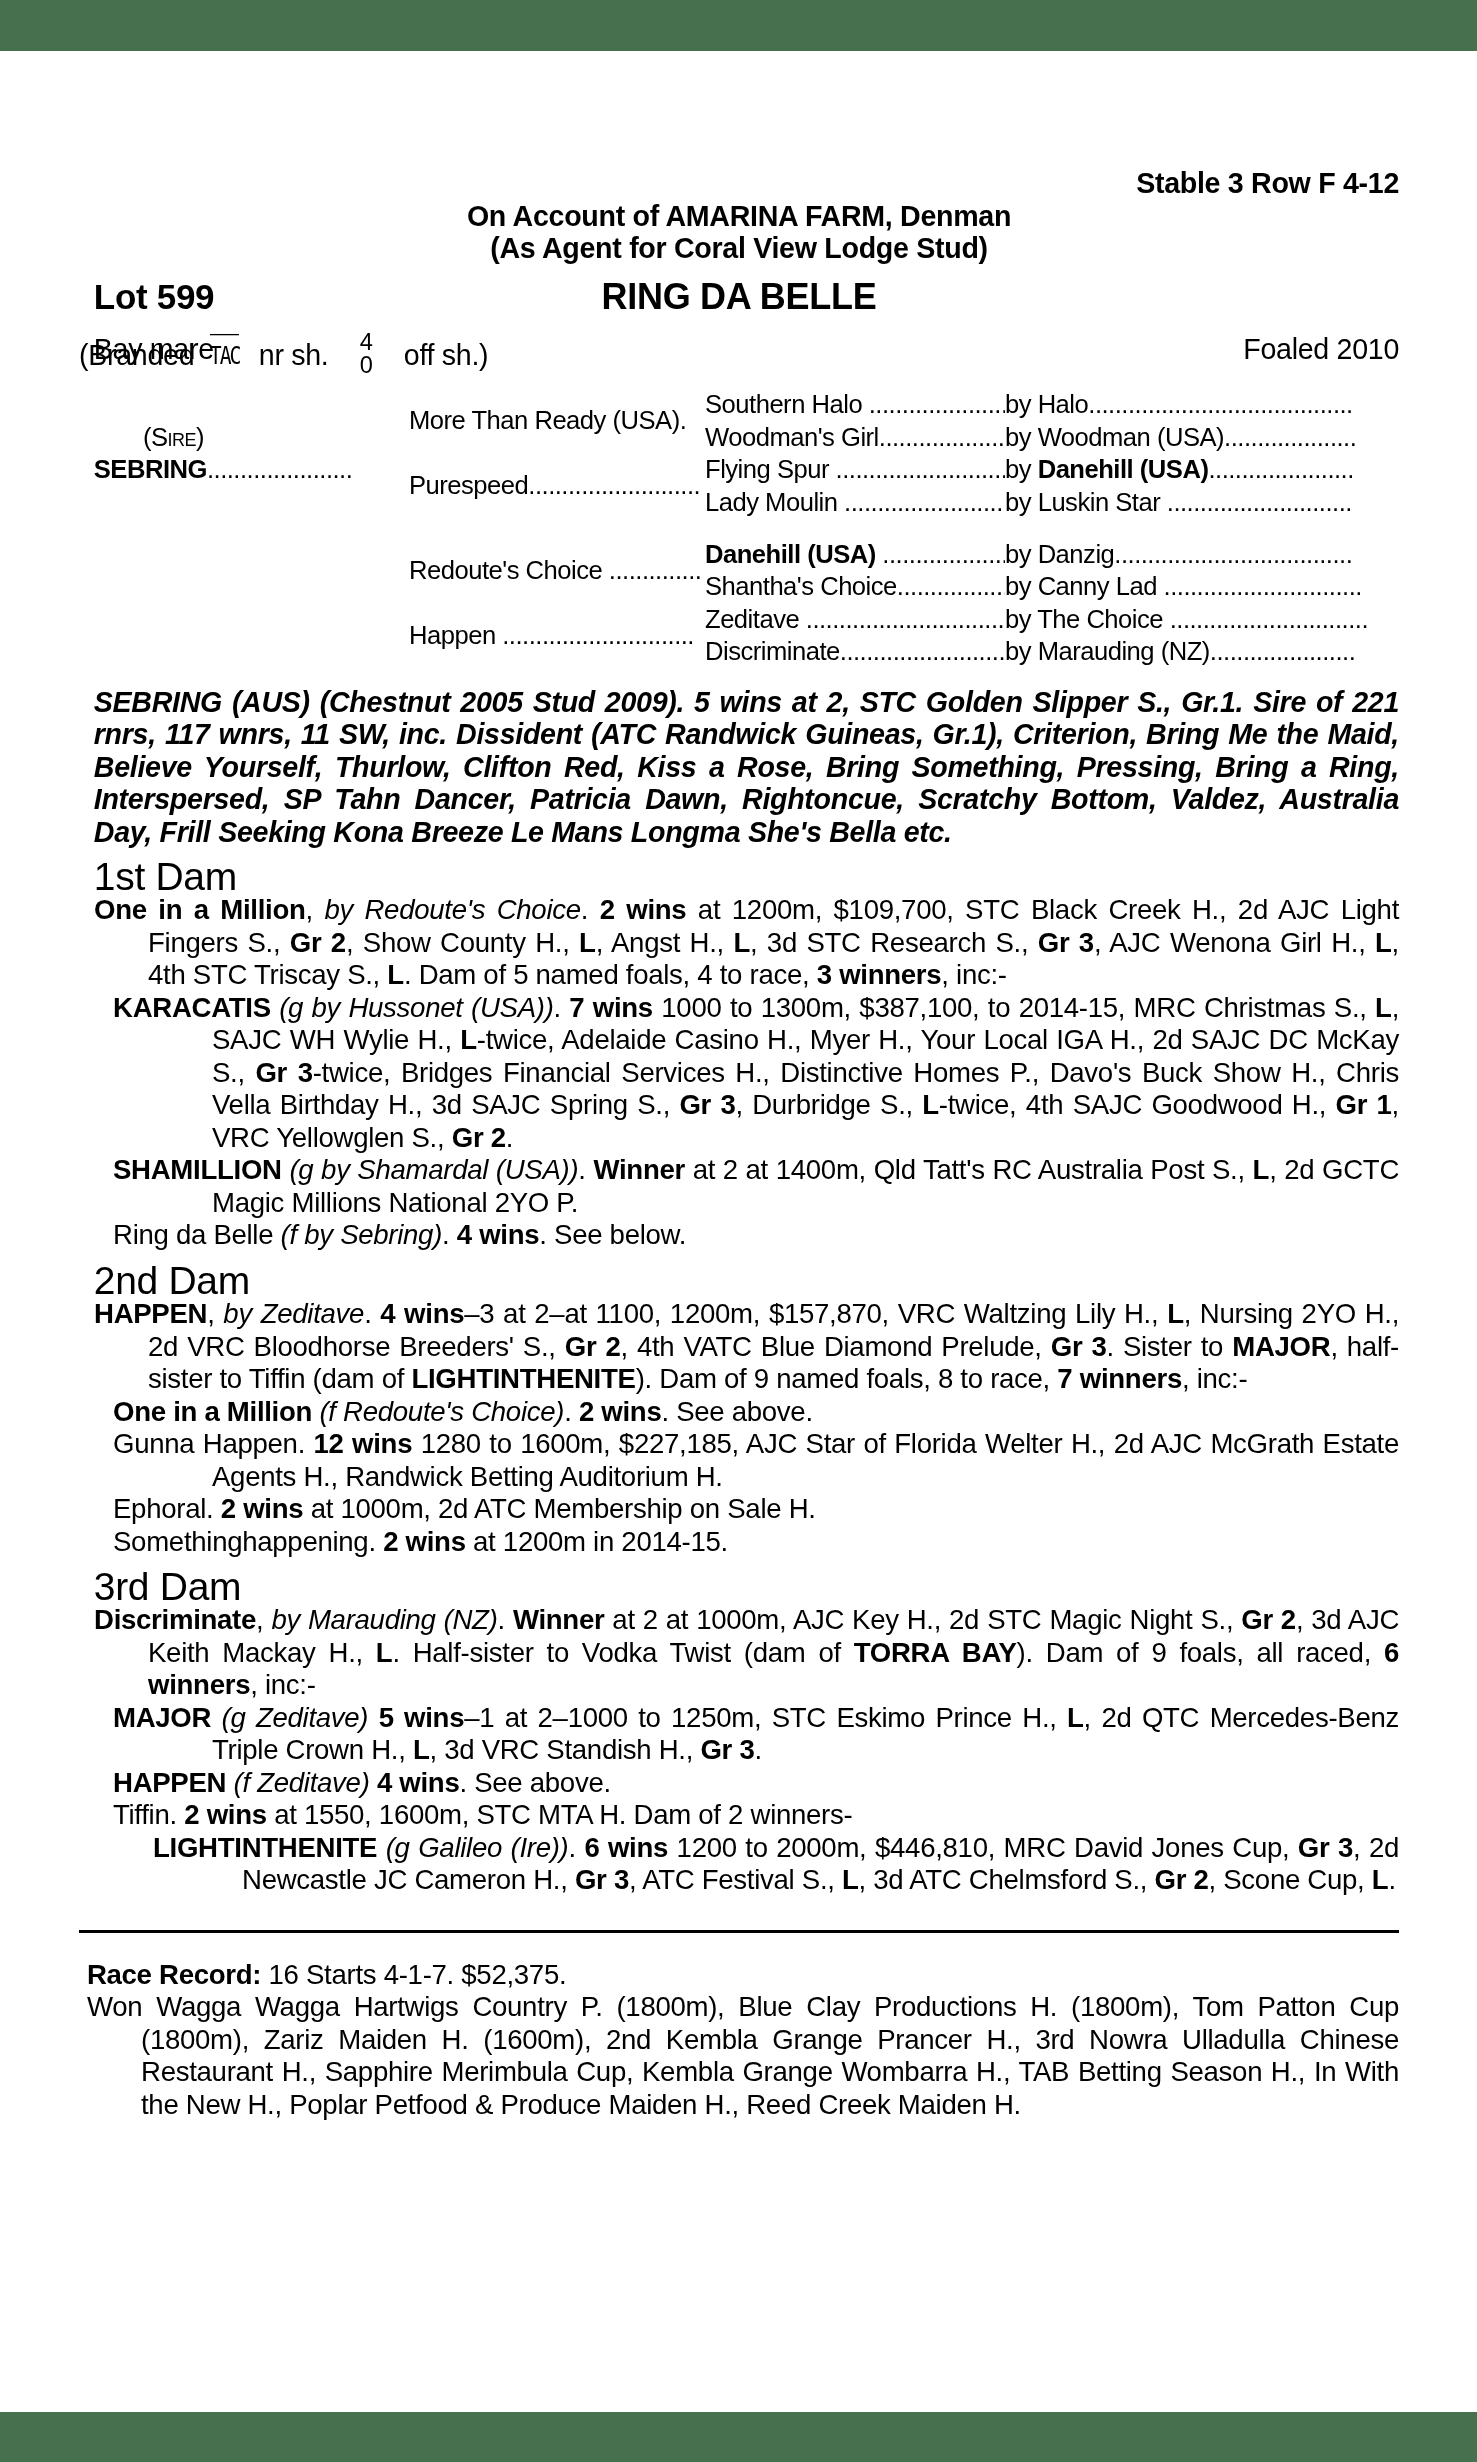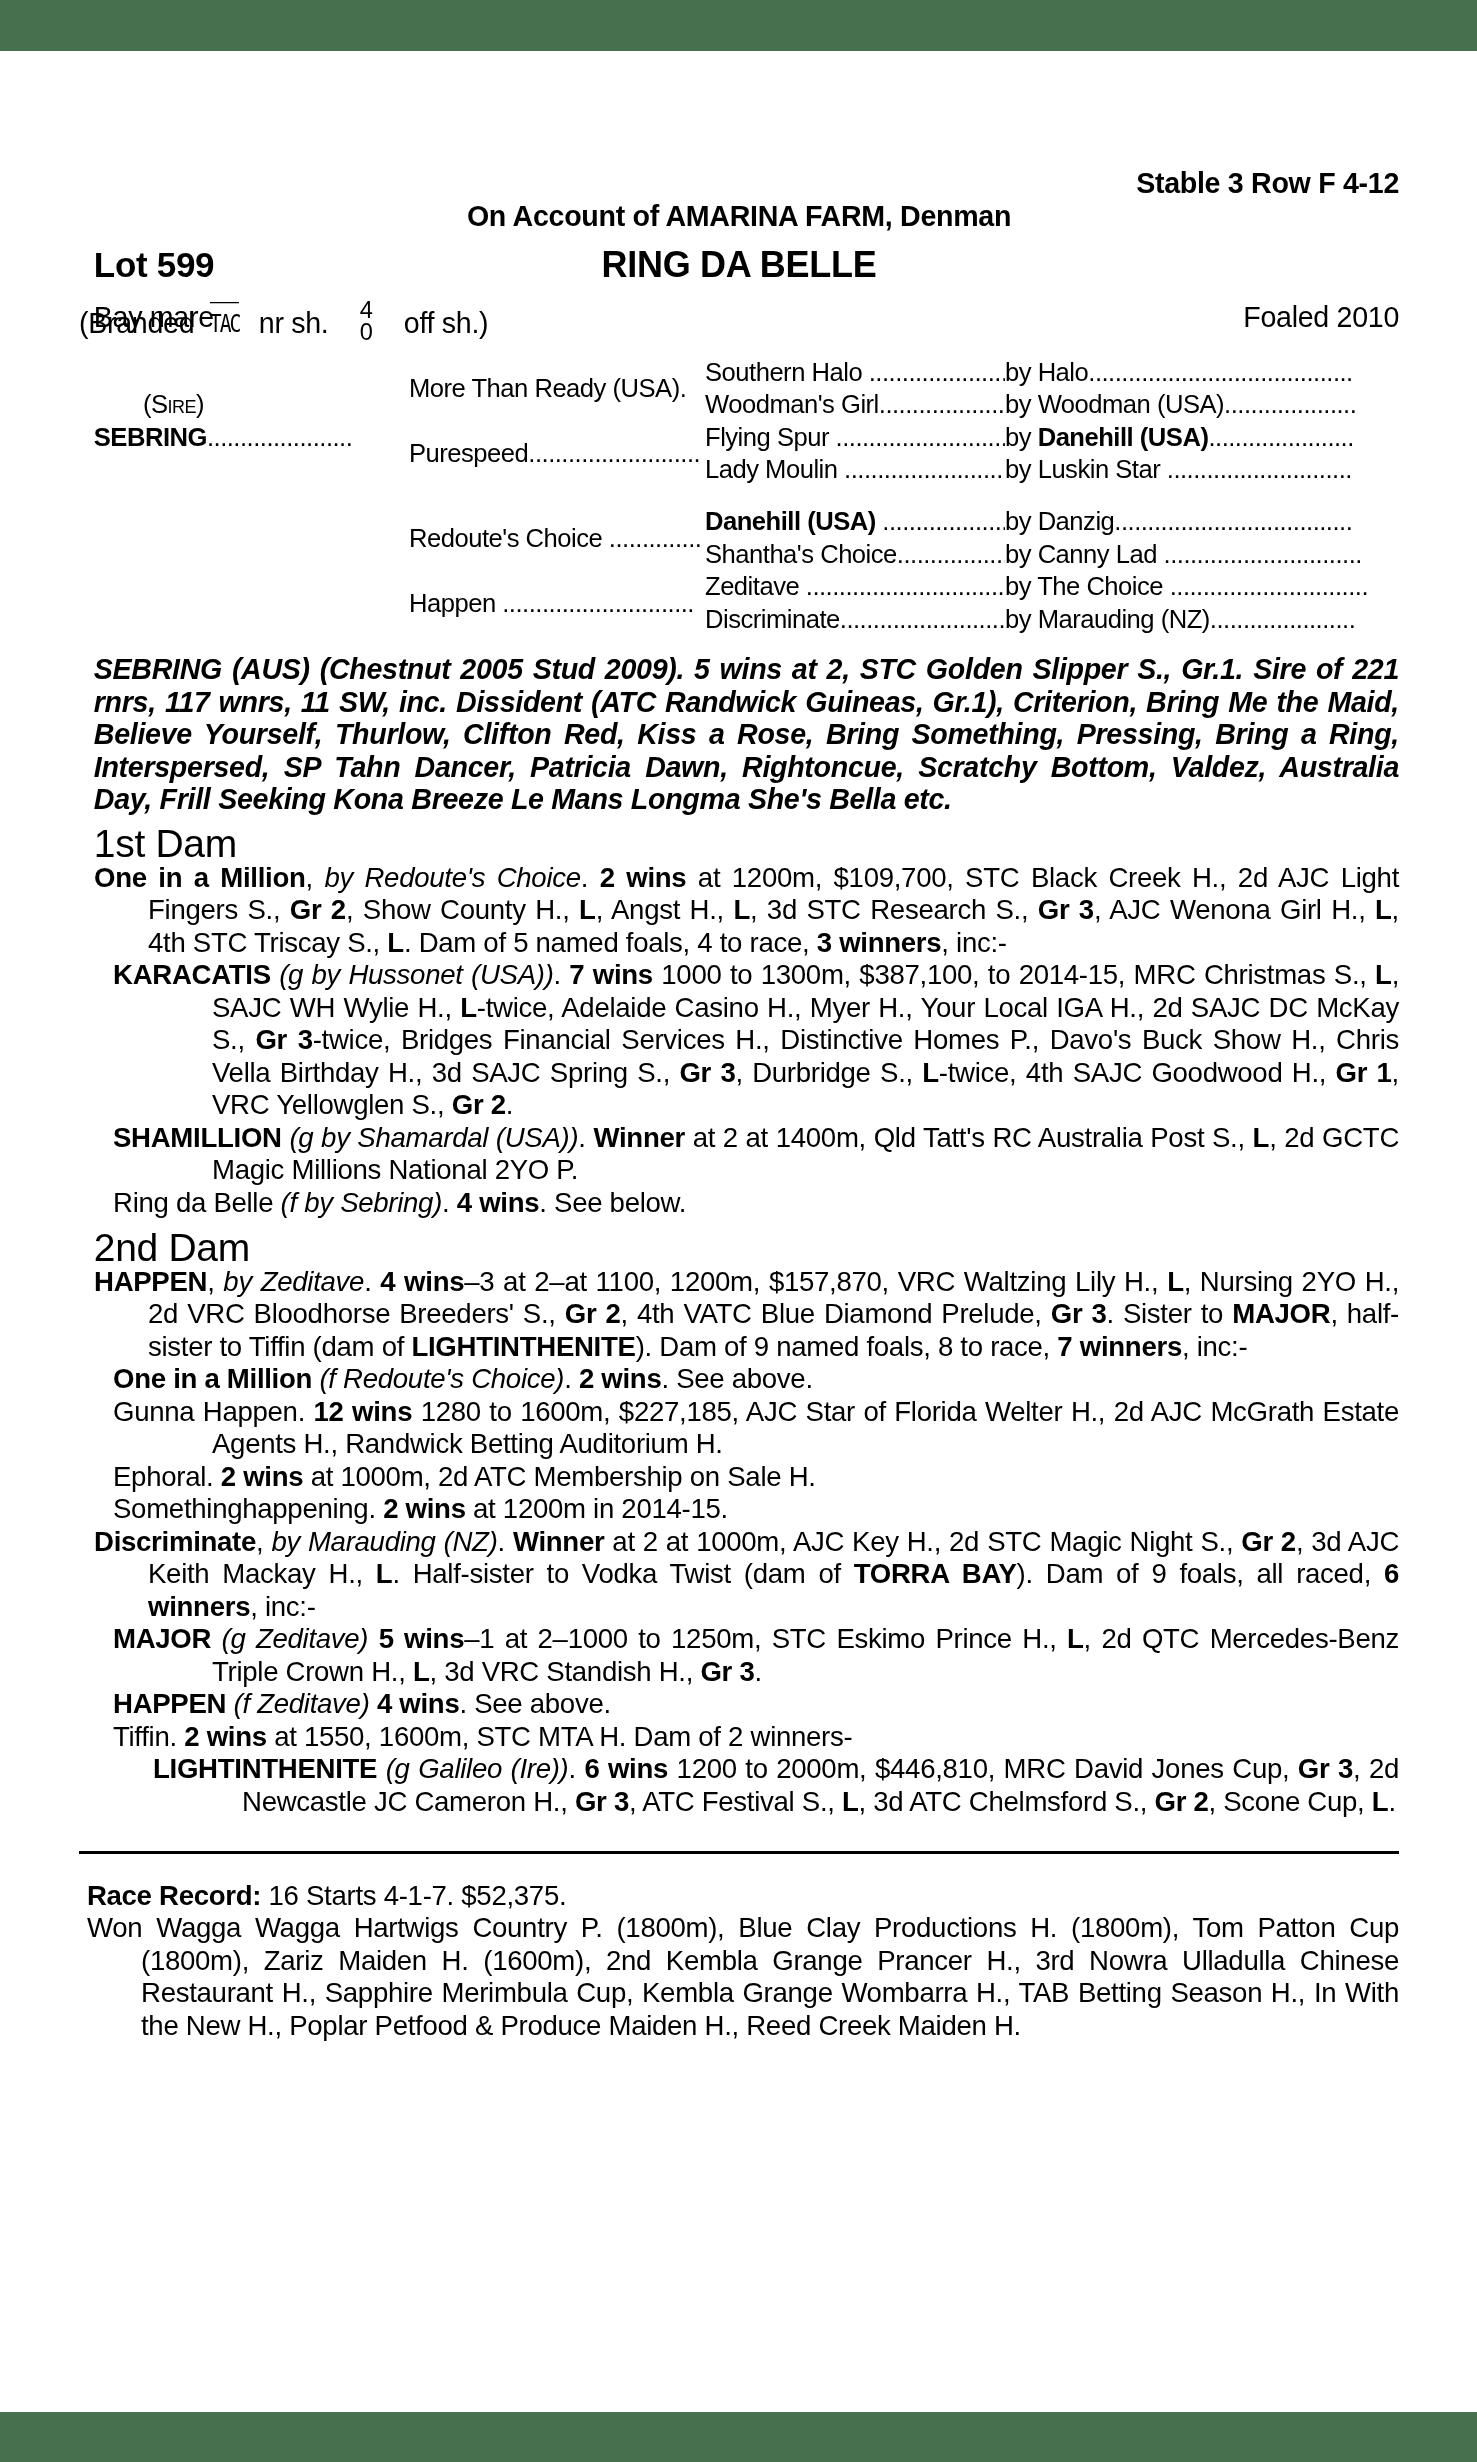--- a/index.html
+++ b/index.html
@@ -53,20 +53,21 @@
 </head>
 <body>
 
 <div class="page">
   <div class="band band-top" style="background-color: rgb(71, 112, 78);"></div>
 
   <div class="content">
 
     <div class="stable">Stable 3 Row F 4-12</div>
     <div class="account">On Account of AMARINA FARM, Denman</div>
+    <div class="agent">(As Agent for Coral View Lodge Stud)</div>
 
     <div class="lotline">
       <span class="lot">Lot 599</span>
       <div class="horse">RING DA BELLE</div>
     </div>
 
     <div class="descline">
       <span class="desc">Bay mare</span>
       <div class="branded">
         <span>(Branded</span>
@@ -118,20 +119,21 @@
     <div class="p lv1"><span class="f-b">SHAMILLION</span><span> </span><span class="f-i">(g by Shamardal (USA))</span><span>. </span><span class="f-b">Winner</span><span> at 2 at 1400m, Qld Tatt's RC Australia Post S., </span><span class="f-b">L</span><span>, 2d GCTC Magic Millions National 2YO P.</span></div>
     <div class="p lv1"><span>Ring da Belle </span><span class="f-i">(f by Sebring)</span><span>. </span><span class="f-b">4 wins</span><span>. See below.</span></div>
 
     <div class="h">2nd Dam</div>
     <div class="p lv0"><span class="f-b">HAPPEN</span><span>, </span><span class="f-i">by Zeditave</span><span>. </span><span class="f-b">4 wins</span><span>–3 at 2–at 1100, 1200m, $157,870, VRC Waltzing Lily H., </span><span class="f-b">L</span><span>, Nursing 2YO H., 2d VRC Bloodhorse Breeders' S., </span><span class="f-b">Gr 2</span><span>, 4th VATC Blue Diamond Prelude, </span><span class="f-b">Gr 3</span><span>. Sister to </span><span class="f-b">MAJOR</span><span>, half-sister to Tiffin (dam of </span><span class="f-b">LIGHTINTHENITE</span><span>). Dam of 9 named foals, 8 to race, </span><span class="f-b">7 winners</span><span>, inc:-</span></div>
     <div class="p lv1"><span class="f-b">One in a Million</span><span> </span><span class="f-i">(f Redoute's Choice)</span><span>. </span><span class="f-b">2 wins</span><span>. See above.</span></div>
     <div class="p lv1"><span>Gunna Happen. </span><span class="f-b">12 wins</span><span> 1280 to 1600m, $227,185, AJC Star of Florida Welter H., 2d AJC McGrath Estate Agents H., Randwick Betting Auditorium H.</span></div>
     <div class="p lv1"><span>Ephoral. </span><span class="f-b">2 wins</span><span> at 1000m, 2d ATC Membership on Sale H.</span></div>
     <div class="p lv1"><span>Somethinghappening. </span><span class="f-b">2 wins</span><span> at 1200m in 2014-15.</span></div>
 
+    <div class="h">3rd Dam</div>
     <div class="p lv0"><span class="f-b">Discriminate</span><span>, </span><span class="f-i">by Marauding (NZ)</span><span>. </span><span class="f-b">Winner</span><span> at 2 at 1000m, AJC Key H., 2d STC Magic Night S., </span><span class="f-b">Gr 2</span><span>, 3d AJC Keith Mackay H., </span><span class="f-b">L</span><span>. Half-sister to Vodka Twist (dam of </span><span class="f-b">TORRA BAY</span><span>). Dam of 9 foals, all raced, </span><span class="f-b">6 winners</span><span>, inc:-</span></div>
     <div class="p lv1"><span class="f-b">MAJOR</span><span> </span><span class="f-i">(g Zeditave)</span><span> </span><span class="f-b">5 wins</span><span>–1 at 2–1000 to 1250m, STC Eskimo Prince H., </span><span class="f-b">L</span><span>, 2d QTC Mercedes-Benz Triple Crown H., </span><span class="f-b">L</span><span>, 3d VRC Standish H., </span><span class="f-b">Gr 3</span><span>.</span></div>
     <div class="p lv1"><span class="f-b">HAPPEN</span><span> </span><span class="f-i">(f Zeditave)</span><span> </span><span class="f-b">4 wins</span><span>. See above.</span></div>
     <div class="p lv1"><span>Tiffin. </span><span class="f-b">2 wins</span><span> at 1550, 1600m, STC MTA H. Dam of 2 winners-</span></div>
     <div class="p lv2"><span class="f-b">LIGHTINTHENITE</span><span> </span><span class="f-i">(g Galileo (Ire))</span><span>. </span><span class="f-b">6 wins</span><span> 1200 to 2000m, $446,810, MRC David Jones Cup, </span><span class="f-b">Gr 3</span><span>, 2d Newcastle JC Cameron H., </span><span class="f-b">Gr 3</span><span>, ATC Festival S., </span><span class="f-b">L</span><span>, 3d ATC Chelmsford S., </span><span class="f-b">Gr 2</span><span>, Scone Cup, </span><span class="f-b">L</span><span>.</span></div>
 
     <div class="rule"></div>
 
     <div class="p racelabel"><span class="f-b">Race Record:</span><span> 16 Starts 4-1-7. $52,375.</span></div>
     <div class="p racewon"><span>Won Wagga Wagga Hartwigs Country P. (1800m), Blue Clay Productions H. (1800m), Tom Patton Cup (1800m), Zariz Maiden H. (1600m), 2nd Kembla Grange Prancer H., 3rd Nowra Ulladulla Chinese Restaurant H., Sapphire Merimbula Cup, Kembla Grange Wombarra H., TAB Betting Season H., In With the New H., Poplar Petfood &amp; Produce Maiden H., Reed Creek Maiden H.</span></div>

